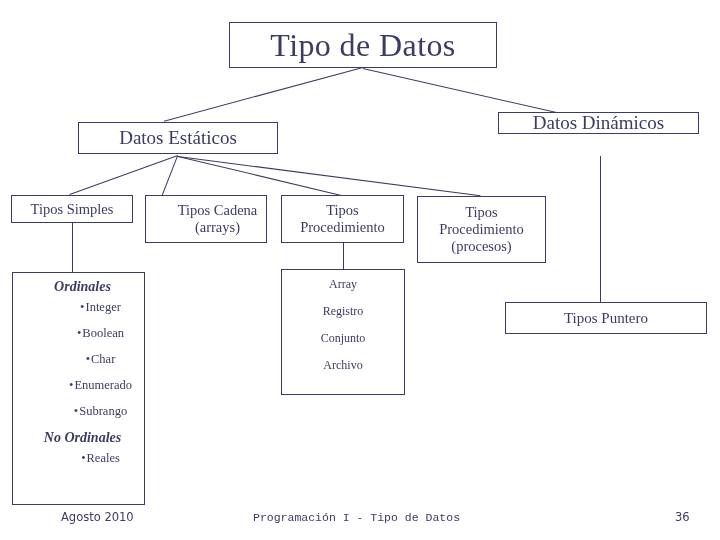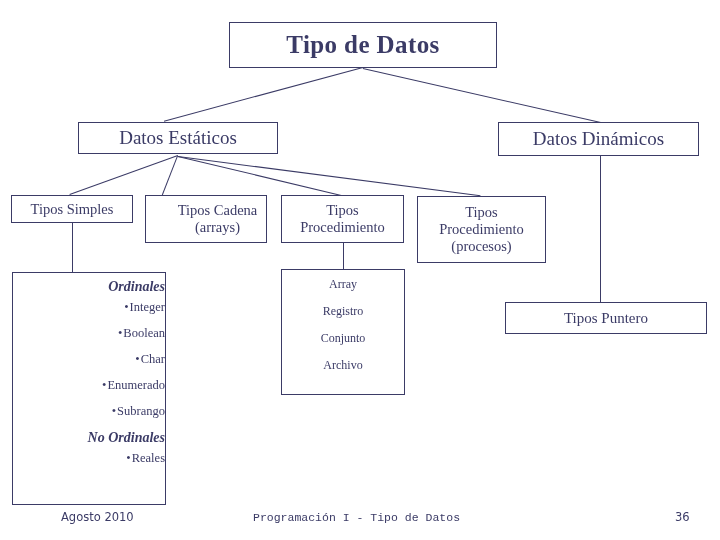--- a/index.html
+++ b/index.html
@@ -41,43 +41,43 @@
     background: #3b3b66;
     transform-origin: 0 0;
     z-index: 1;
   }
 
   
   #title-box {
     left: 229px; top: 22px; width: 268px; height: 46px;
   }
   #title-box .txt {
-    font-size: 25px;
-    font-weight: bold;
+    font-size: 32px;
+    font-weight: normal;
     letter-spacing: 0.4px;
   }
 
   
   #static-box { left: 78px; top: 122px; width: 200px; height: 32px; }
-  #dynamic-box { left: 498px; top: 122px; width: 201px; height: 34px; }
+  #dynamic-box { left: 498px; top: 112px; width: 201px; height: 22px; }
   #static-box .txt, #dynamic-box .txt {
     font-size: 19px;
   }
 
   
   #simple-box { left: 11px; top: 195px; width: 122px; height: 28px; }
   #chain-box  { left: 145px; top: 195px; width: 122px; height: 48px; padding-left: 23px; }
   #struct-box { left: 281px; top: 195px; width: 123px; height: 48px; }
   #proc-box   { left: 417px; top: 196px; width: 129px; height: 67px; }
   .lvl3 .txt { font-size: 14.5px; line-height: 17px; }
 
   
   #ordinal-box {
-    left: 12px; top: 272px; width: 154px; height: 233px;
-    align-items: flex-end; justify-content: flex-start;
+    left: 12px; top: 272px; width: 133px; height: 233px;
+    align-items: center; justify-content: flex-start;
     padding: 6px 0 0 0;
   }
   #ordinal-box .hdr {
     font-size: 14px;
     font-weight: bold;
     font-style: italic;
     text-align: left;
     padding-left: 8px;
     margin-bottom: 5px;
   }

